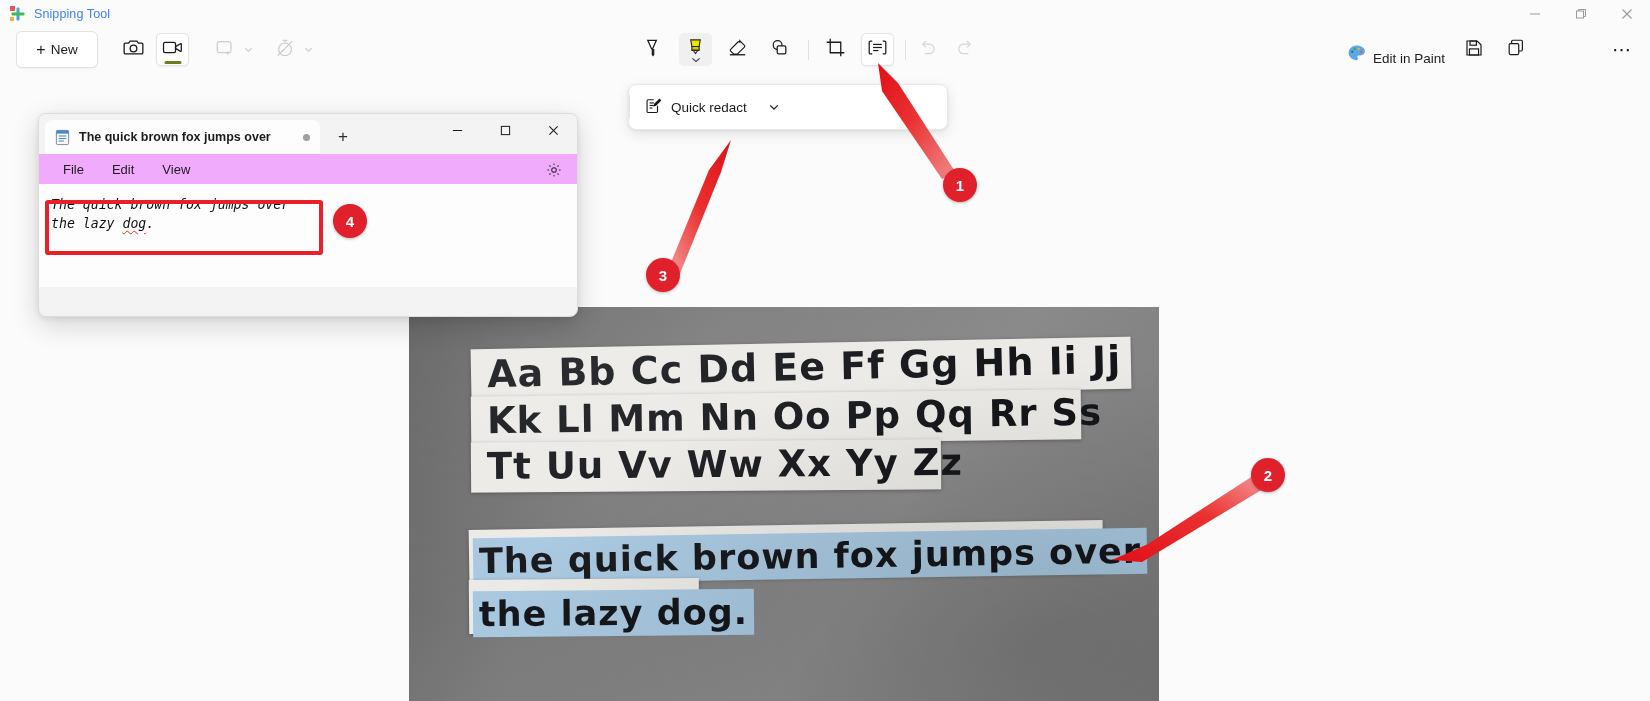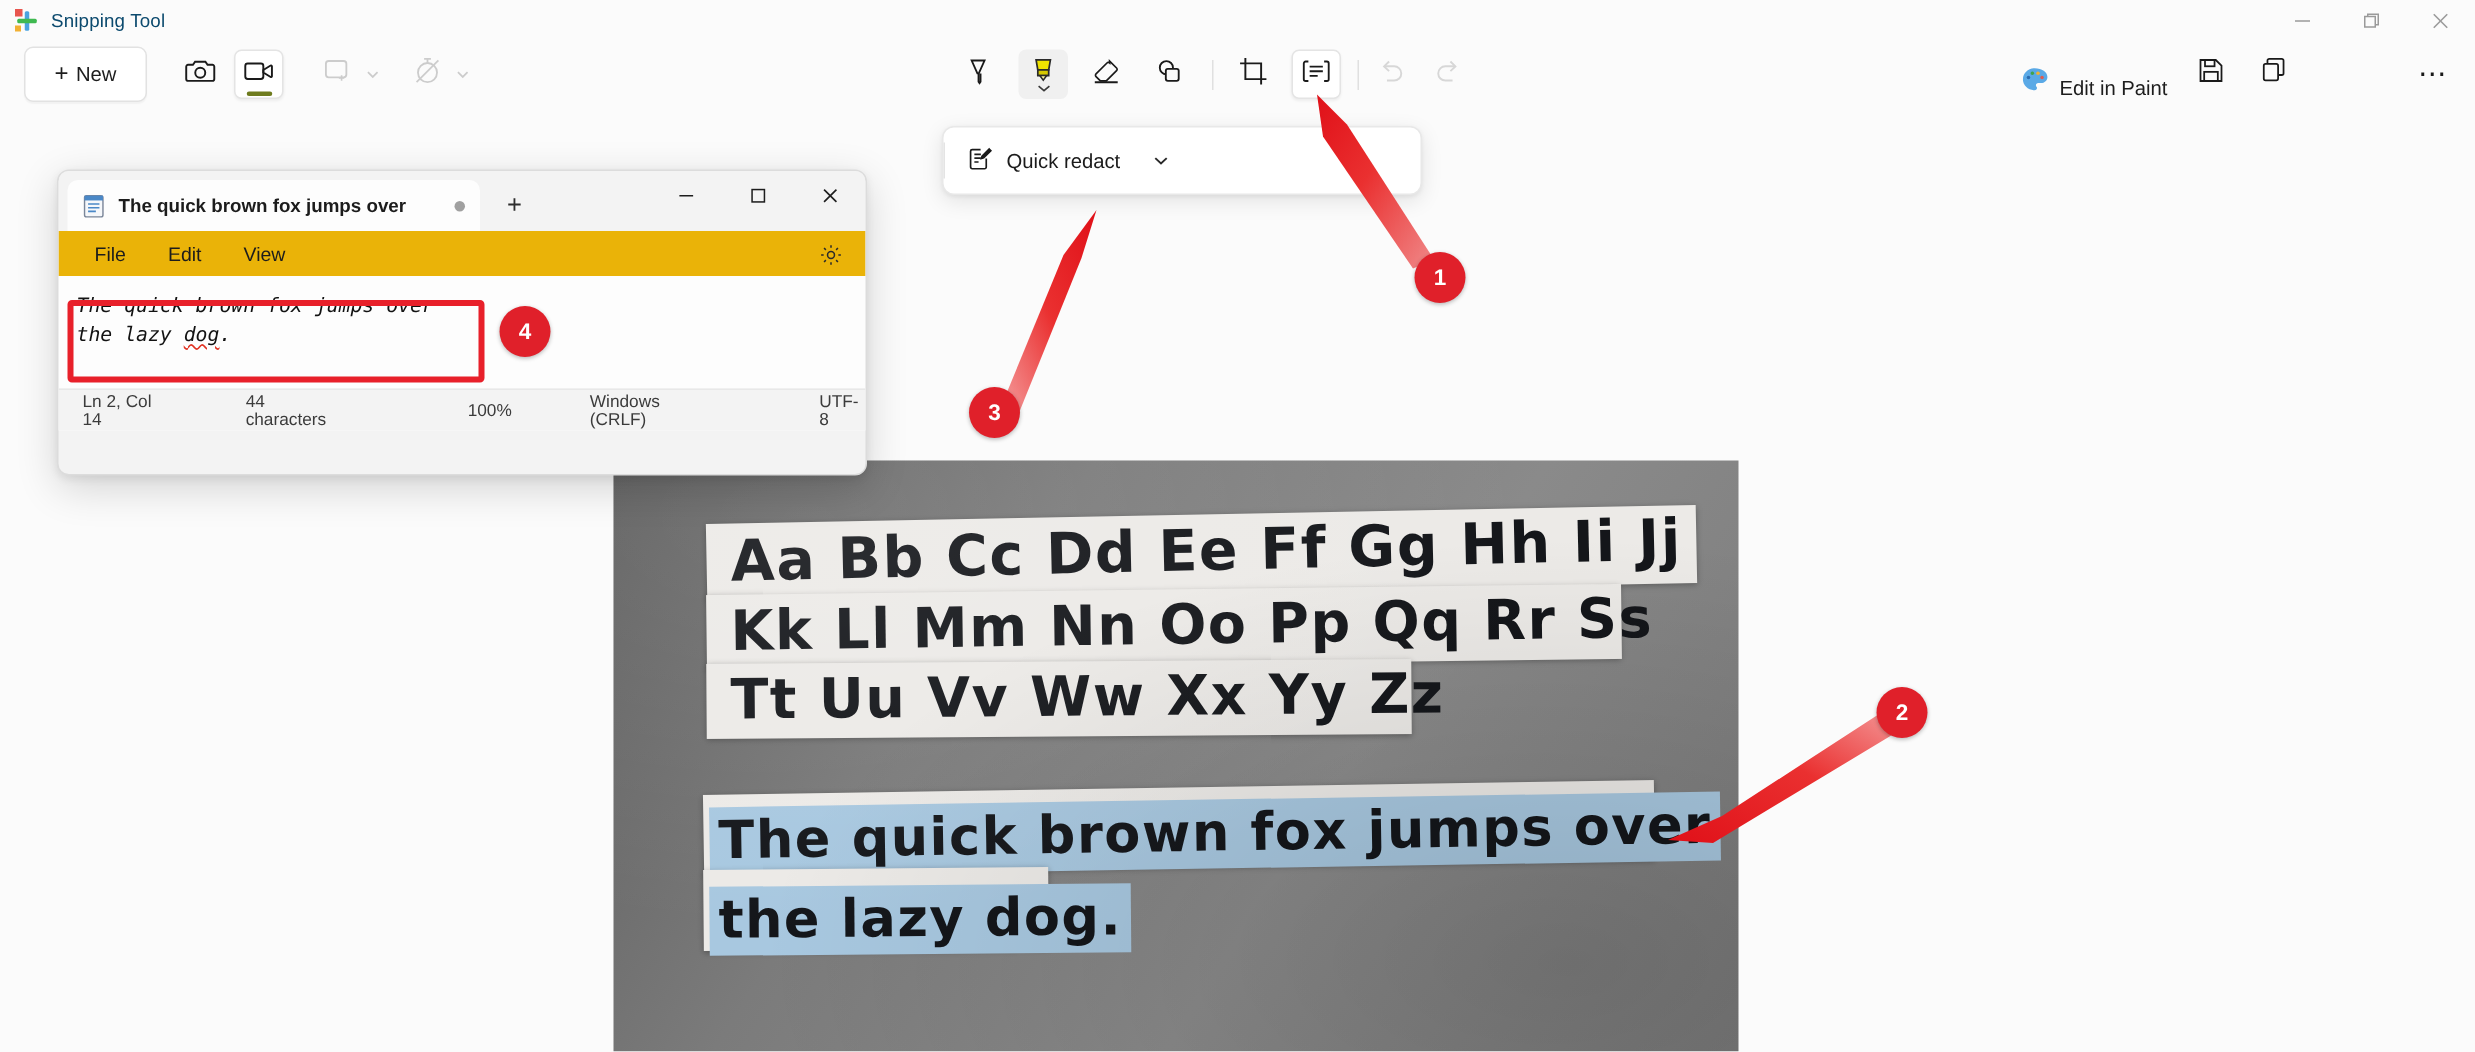--- a/index.html
+++ b/index.html
@@ -20,21 +20,21 @@
     position: absolute; left: 0; top: 0; width: 1650px; height: 27px;
     background: #fbfbfb;
     display: flex; align-items: center;
   }
   .tb-icon {
     margin-left: 9px; width: 18px; height: 18px;
     display: flex; align-items: center; justify-content: center;
   }
   .tb-title {
     margin-left: 7px;
-    font-size: 12.5px; color: #0c4a6e; letter-spacing: .1px;
+    font-size: 12.5px; color: #3b82f6; letter-spacing: .1px;
   }
   .tb-spacer { flex: 1; }
   .wc {
     width: 46px; height: 27px;
     display: flex; align-items: center; justify-content: center;
     color: #9a9a9a;
   }
 
   
   .toolbar {
@@ -182,21 +182,21 @@
     border-radius: 5px; cursor: pointer; color: #2d2d2d; font-size: 17px; font-weight: 300;
   }
   .np-wcwrap { position: absolute; right: 0; top: 0; display: flex; }
   .np-wc {
     width: 48px; height: 32px;
     display: flex; align-items: center; justify-content: center;
     color: #1d1d1d;
   }
 
   .np-menubar {
-    height: 30px; background: #eab308;
+    height: 30px; background: #f0abfc;
     display: flex; align-items: center; padding-left: 12px; gap: 4px;
     position: relative;
   }
   .np-menu {
     padding: 4px 12px; font-size: 13px; color: #1c1c1c;
     border-radius: 4px; cursor: pointer;
   }
   .np-gear {
     position: absolute; right: 12px; top: 4px;
     width: 23px; height: 23px;
@@ -547,27 +547,20 @@
           <circle cx="9" cy="9" r="2.6"></circle>
           <path d="M9 1.6v1.9M9 14.5v1.9M1.6 9h1.9M14.5 9h1.9M3.8 3.8l1.35 1.35M12.85 12.85l1.35 1.35M14.2 3.8l-1.35 1.35M5.15 12.85L3.8 14.2"></path>
         </svg>
       </div>
     </div>
 
     <div class="np-body">
       <div class="np-text"><span>The quick brown fox jumps over</span>
 <span>the lazy </span><span class="misspell">dog</span><span>.</span></div>
 
-      <div class="np-status">
-        <span class="st1">Ln 2, Col 14</span>
-        <span class="st2">44 characters</span>
-        <span class="st3">100%</span>
-        <span class="st4">Windows (CRLF)</span>
-        <span class="st5">UTF-8</span>
-      </div>
     </div>
   </div>
 
   <div class="redbox" style="left:45px;top:200px;width:278px;height:55px;"></div>
 
   <svg class="arrow" style="left:860px;top:55px;" width="120" height="130" viewBox="0 0 120 130">
     <defs>
       <linearGradient id="g1" x1="1" y1="1" x2="0" y2="0">
         <stop offset="0%" stop-color="#f08a8a"></stop>
           <stop offset="55%" stop-color="#ea3030"></stop>

